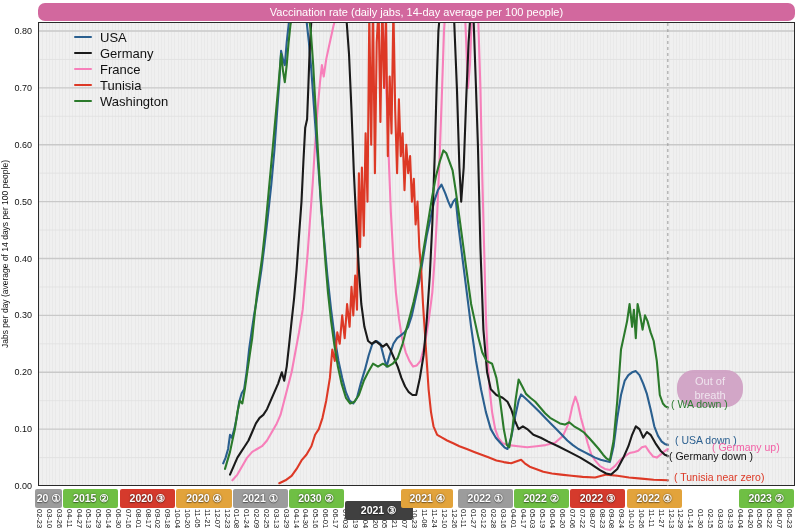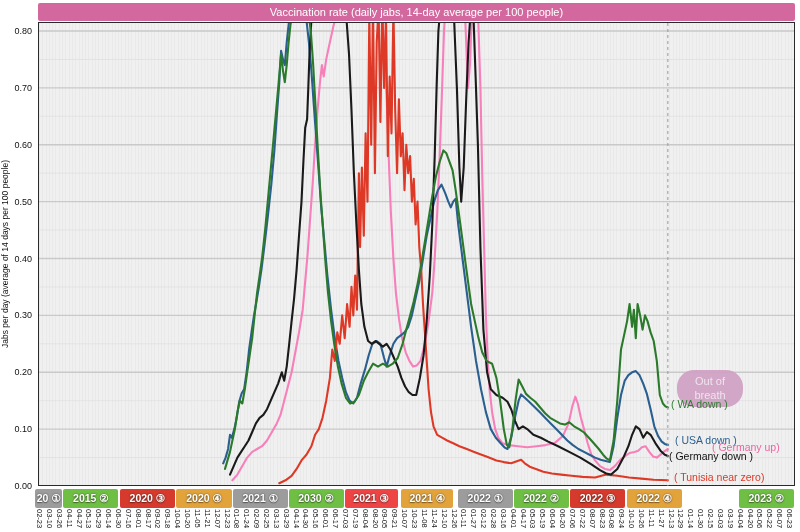--- a/index.html
+++ b/index.html
@@ -1,19 +1,19 @@
 <!DOCTYPE html>
 <html><head>
 <meta charset="utf-8">
 <style>
   html,body{margin:0;padding:0;background:#fff;}
   #stage{position:relative;width:800px;height:532px;background:#fff;overflow:hidden;
          font-family:"Liberation Sans", sans-serif;}
   #title-bar{position:absolute;left:38px;top:3px;width:757px;height:18px;background:#d2689e;
-             border-radius:2px;color:#fff;font-size:11px;line-height:18px;text-align:center;}
+             border-radius:7px;color:#fff;font-size:11px;line-height:18px;text-align:center;}
   #plot-area{position:absolute;left:38px;top:22px;width:757px;height:464px;box-sizing:border-box;
              border:1.6px solid #2a2a2a;background:repeating-linear-gradient(to right,#e9e9e9 0px,#e9e9e9 1px,#f0f0f0 1px,#f0f0f0 3.3px);}
   #chart-svg{position:absolute;left:0;top:0;pointer-events:none;}
   #legend{position:absolute;left:74px;top:29px;}
   .legend-row{display:flex;align-items:center;height:16px;}
   .legend-swatch{width:18px;height:2.6px;border-radius:1px;margin-right:8px;}
   .legend-label{font-size:13px;color:#111;}
   .ytick{position:absolute;width:30px;text-align:right;font-size:9px;color:#111;transform:translateY(-50%);}
   #y-title{position:absolute;left:-115px;top:249px;width:240px;text-align:center;font-size:8.5px;color:#111;
            transform:rotate(-90deg);}
@@ -62,20 +62,42 @@
         <polyline points="232.4,480.3 237.4,474.6 242.3,466.1 247.2,457.6 252.2,451.9 257.1,449.0 262.0,446.2 267.0,440.5 271.9,432.0 276.8,423.4 280.5,414.9 284.2,400.7 287.9,386.5 291.6,372.3 295.3,352.3 299.0,332.4 302.7,309.7 305.2,281.3 307.7,252.8 310.1,218.7 312.6,184.6 315.1,144.8 317.5,110.6 320.0,82.2 321.9,65.1 323.7,76.5 326.2,59.4 328.6,48.1 331.1,36.7 333.6,25.3 338.5,8.3 348.4,-3.1 360.7,-3.1 373.0,2.6 379.2,8.3 382.3,19.6 384.8,53.8 387.2,110.6 389.1,167.5 390.9,213.0 393.4,258.5 395.9,292.6 398.9,318.2 402.0,338.1 405.7,352.3 409.4,360.9 413.1,366.6 416.8,365.4 420.5,360.9 424.9,343.8 428.6,321.1 432.3,292.6 434.7,258.5 437.2,213.0 439.7,156.1 442.1,87.9 444.0,31.0 445.8,2.6 464.3,-3.1 466.2,42.4 468.0,87.9 469.9,65.1 471.7,19.6 474.8,-3.1 477.9,8.3 480.4,87.9 482.2,173.2 484.1,247.1 485.9,315.4 487.8,360.9 489.6,389.3 492.1,412.1 495.2,429.1 498.2,437.7 502.6,443.3 508.7,445.1 518.0,446.2 527.2,447.3 536.5,446.2 545.7,445.1 555.0,442.8 563.0,435.9 568.6,423.4 572.3,406.4 575.3,396.7 577.8,403.5 580.9,417.8 584.0,429.1 587.7,443.3 591.4,454.7 595.1,460.4 600.0,466.1 604.9,468.9 609.9,470.1 614.8,466.1 619.7,460.4 624.7,456.4 629.6,453.0 634.5,451.9 638.2,450.7 641.9,447.3 645.6,446.2 649.3,451.9 653.0,456.4 656.8,457.6 660.5,454.7 663.5,451.9 667.9,449.0" fill="none" stroke="#f77fba" stroke-width="2.1" stroke-linejoin="round" stroke-linecap="round"></polyline>
         <polyline points="223.2,463.3 225.6,457.6 228.1,449.0 230.0,434.8 231.8,437.7 234.3,429.1 236.7,417.8 239.2,401.8 241.7,393.3 244.1,389.3 246.6,372.3 249.1,349.5 251.5,332.4 254.0,315.4 256.5,301.2 258.9,286.9 261.4,269.9 263.9,250.0 267.6,218.7 271.3,184.6 274.4,150.4 276.8,116.3 279.3,82.2 281.1,50.9 283.0,59.4 284.8,65.1 286.7,42.4 289.2,19.6 292.9,2.6 297.8,-8.8 302.7,-3.1 306.4,19.6 308.9,42.4 311.4,70.8 313.8,104.9 316.3,139.1 318.8,173.2 321.2,207.3 324.3,241.4 327.4,275.6 331.1,309.7 334.8,338.1 338.5,360.9 342.2,377.9 345.9,392.2 349.6,400.7 353.3,403.5 357.0,397.8 360.7,383.6 365.0,369.4 368.7,355.2 372.4,343.8 376.7,341.0 380.4,343.8 384.1,358.0 386.6,366.6 389.7,355.2 393.4,343.8 397.1,338.1 400.8,335.3 404.5,332.4 408.2,326.8 411.9,315.4 415.6,298.3 419.3,281.3 423.0,258.5 426.7,235.8 430.4,218.7 434.1,201.6 437.8,190.3 441.5,184.6 445.2,193.1 448.3,201.6 450.8,207.3 453.2,201.6 455.7,198.8 458.2,224.4 462.5,258.5 466.8,292.6 471.1,326.8 476.0,360.9 481.0,389.3 485.9,412.1 490.8,429.1 495.8,437.7 500.7,443.3 504.4,447.3 507.5,449.0 511.2,437.7 514.9,417.8 518.6,400.7 521.1,394.4 524.8,397.8 529.1,401.8 534.0,406.4 539.6,412.1 545.1,417.8 550.7,423.4 556.2,429.1 561.8,434.8 567.3,440.5 572.9,445.1 578.4,449.0 584.0,451.9 589.5,454.7 595.1,457.6 600.6,459.8 605.6,461.0 609.9,462.1 613.6,446.2 617.3,417.8 621.0,395.0 624.7,380.8 628.4,375.1 632.1,372.3 635.8,371.1 639.5,375.1 643.2,383.6 646.9,393.9 650.6,409.2 654.3,426.3 658.0,435.9 661.7,441.6 664.8,443.9 667.9,445.1" fill="none" stroke="#2a5f8f" stroke-width="2.1" stroke-linejoin="round" stroke-linecap="round"></polyline>
         <polyline points="279.3,483.2 285.5,480.3 291.6,475.8 296.6,468.9 301.5,460.4 306.4,454.7 311.4,446.2 315.1,434.8 318.8,429.1 322.5,417.8 326.2,400.7 329.9,377.9 332.3,349.5 334.8,360.9 337.3,332.4 339.7,343.8 342.2,315.4 344.7,338.1 347.1,304.0 349.6,326.8 351.5,286.9 353.3,315.4 355.2,275.6 357.0,309.7 358.9,173.2 360.1,247.1 361.9,167.5 363.8,235.8 365.6,133.4 367.5,201.6 369.3,13.9 371.2,144.8 373.0,2.6 374.9,173.2 376.7,42.4 378.6,8.3 380.4,122.0 382.3,2.6 384.1,87.9 386.0,13.9 387.8,156.1 389.7,76.5 391.5,133.4 393.4,8.3 395.2,110.6 397.1,173.2 398.9,99.3 400.8,156.1 402.6,133.4 404.5,190.3 406.3,144.8 408.2,173.2 410.1,156.1 411.9,201.6 413.8,178.9 415.6,224.4 417.5,201.6 419.3,247.1 421.2,269.9 423.0,304.0 424.9,332.4 426.7,360.9 428.6,389.3 431.0,412.1 433.5,426.3 437.2,434.8 442.1,437.7 447.1,440.5 453.2,443.3 459.4,446.2 466.8,449.0 474.2,451.9 481.6,454.7 489.0,457.6 496.4,460.4 503.8,462.1 511.2,463.3 516.1,461.5 521.1,459.8 524.8,463.3 529.7,466.7 535.9,468.9 543.3,471.8 551.9,473.5 561.2,474.6 571.6,475.8 582.7,476.9 595.1,477.5 606.2,474.6 617.3,475.8 629.0,477.5 641.3,478.6 653.7,479.7 667.9,480.3" fill="none" stroke="#dd3926" stroke-width="2.1" stroke-linejoin="round" stroke-linecap="round"></polyline>
         <polyline points="230.0,474.6 233.7,466.1 237.4,457.6 241.1,451.9 244.8,446.2 248.5,440.5 252.2,432.0 255.9,423.4 259.6,417.8 263.3,414.9 267.0,409.2 270.7,400.7 274.4,392.2 278.1,383.6 281.8,372.3 284.2,380.8 286.7,366.6 289.2,343.8 291.6,321.1 294.1,298.3 296.6,269.9 299.0,235.8 301.5,201.6 303.4,161.8 305.2,127.7 307.1,119.2 308.3,87.9 309.5,53.8 311.4,19.6 315.1,2.6 323.7,-3.1 333.0,-3.1 342.2,2.6 346.5,19.6 349.0,53.8 351.5,110.6 353.9,173.2 356.4,224.4 358.9,269.9 361.3,304.0 364.4,326.8 368.1,341.0 371.8,343.8 375.5,341.0 379.2,343.8 382.9,346.7 386.6,343.8 390.3,349.5 394.0,358.0 397.7,366.6 401.4,377.9 405.1,386.5 408.8,392.2 412.5,395.0 416.2,395.0 419.9,377.9 423.6,355.2 426.7,321.1 429.8,275.6 432.3,224.4 434.7,156.1 436.6,87.9 438.4,31.0 440.9,2.6 453.2,-3.1 456.9,87.9 459.4,167.5 461.2,201.6 463.7,167.5 466.2,99.3 468.6,42.4 470.5,13.9 473.6,19.6 476.0,87.9 477.9,144.8 480.4,247.1 483.4,329.6 487.1,372.3 490.8,389.3 496.4,395.0 502.6,397.8 507.5,401.8 511.2,409.2 514.9,420.6 518.6,429.1 522.9,426.3 527.2,429.1 533.4,434.8 540.8,437.7 548.2,441.6 558.1,446.2 569.2,451.9 580.3,457.6 591.4,464.4 600.0,470.1 606.2,473.5 611.1,474.6 617.3,468.9 623.4,457.6 628.4,446.2 632.1,434.8 635.8,426.3 639.5,429.1 643.2,437.7 646.9,432.0 650.6,434.8 655.5,443.3 660.5,450.7 664.8,454.7 667.9,455.9" fill="none" stroke="#1a1a1a" stroke-width="2.1" stroke-linejoin="round" stroke-linecap="round"></polyline>
         <polyline points="225.0,468.9 227.5,460.4 230.0,451.9 232.4,440.5 234.9,429.1 237.4,412.1 239.8,400.7 242.3,403.5 244.8,389.3 247.2,372.3 249.7,355.2 252.2,338.1 254.6,315.4 257.1,292.6 259.6,275.6 262.0,258.5 265.1,230.1 268.8,190.3 272.5,150.4 275.6,116.3 278.7,82.2 281.1,53.8 283.0,70.8 284.8,82.2 286.7,65.1 288.6,42.4 290.4,25.3 294.1,2.6 299.0,-8.8 304.0,-3.1 307.7,8.3 310.8,31.0 313.2,65.1 315.7,110.6 318.2,156.1 320.6,195.9 323.1,230.1 325.6,264.2 328.0,292.6 331.1,321.1 334.2,343.8 337.9,366.6 341.6,383.6 345.9,397.8 350.2,403.5 354.5,401.8 358.9,395.0 363.8,380.8 368.1,372.3 373.0,363.7 378.0,366.6 382.9,363.7 387.8,366.6 392.8,363.7 397.7,358.0 402.6,343.8 406.3,329.6 410.1,315.4 413.8,301.2 417.5,284.1 421.2,264.2 424.9,241.4 428.6,218.7 432.3,195.9 436.0,176.0 439.7,161.8 443.4,150.4 446.4,153.3 449.5,161.8 452.6,170.3 455.7,190.3 458.8,213.0 461.9,235.8 464.9,258.5 468.0,281.3 471.1,304.0 474.8,321.1 478.5,338.1 482.2,352.3 486.5,360.9 492.1,363.7 496.4,377.9 500.1,400.7 503.8,429.1 506.9,445.1 509.3,447.3 512.4,429.1 515.5,400.7 518.6,379.6 522.3,386.5 526.0,393.9 530.3,397.8 535.3,401.8 540.2,407.5 545.1,413.2 550.1,417.8 555.0,420.6 559.9,423.4 564.9,424.6 569.2,422.3 574.1,426.3 579.0,429.1 584.0,432.5 588.9,437.7 593.8,443.3 598.8,449.0 603.1,454.7 606.8,458.7 609.9,460.4 613.6,440.5 617.3,400.7 621.0,349.5 624.7,332.4 627.1,321.1 629.6,304.0 632.1,326.8 633.9,309.7 635.8,338.1 637.6,304.0 640.1,315.4 642.6,329.6 645.0,315.4 647.5,321.1 650.6,332.4 653.7,341.0 656.8,360.9 659.8,395.0 662.9,403.5 665.4,406.4 667.9,407.5" fill="none" stroke="#2b7a2b" stroke-width="2.1" stroke-linejoin="round" stroke-linecap="round"></polyline>
       </g>
     <g id="marker-layer">
         <line x1="667.8515" x2="667.8515" y1="23" y2="486" stroke="#9a9a9a" stroke-width="1" stroke-dasharray="3 3"></line>
       </g>
   </svg>
+  <div id="legend">
+      <div class="legend-row">
+        <div class="legend-swatch" style="background: rgb(42, 95, 143);"></div>
+        <span class="legend-label">USA</span>
+      </div>
+      <div class="legend-row">
+        <div class="legend-swatch" style="background: rgb(26, 26, 26);"></div>
+        <span class="legend-label">Germany</span>
+      </div>
+      <div class="legend-row">
+        <div class="legend-swatch" style="background: rgb(247, 127, 186);"></div>
+        <span class="legend-label">France</span>
+      </div>
+      <div class="legend-row">
+        <div class="legend-swatch" style="background: rgb(221, 57, 38);"></div>
+        <span class="legend-label">Tunisia</span>
+      </div>
+      <div class="legend-row">
+        <div class="legend-swatch" style="background: rgb(43, 122, 43);"></div>
+        <span class="legend-label">Washington</span>
+      </div>
+    </div>
   <div id="y-title">Jabs per day (average of 14 days per 100 people)</div>
   <div id="yticks">
       <div class="ytick" style="left: 2px; top: 486px;">0.00</div>
       <div class="ytick" style="left: 2px; top: 429.125px;">0.10</div>
       <div class="ytick" style="left: 2px; top: 372.25px;">0.20</div>
       <div class="ytick" style="left: 2px; top: 315.375px;">0.30</div>
       <div class="ytick" style="left: 2px; top: 258.5px;">0.40</div>
       <div class="ytick" style="left: 2px; top: 201.625px;">0.50</div>
       <div class="ytick" style="left: 2px; top: 144.75px;">0.60</div>
       <div class="ytick" style="left: 2px; top: 87.875px;">0.70</div>
@@ -160,21 +182,21 @@
       <div class="xdate" style="left: 784.1px;">06-07</div>
       <div class="xdate" style="left: 794px;">06-23</div>
     </div>
   <div id="quarters">
       <div class="quarter" style="left: 35.1px; width: 27.4px; background: rgb(156, 156, 156); text-align: center;">20 ①</div>
       <div class="quarter" style="left: 63.4px; width: 55.1px; background: rgb(111, 191, 68);">2015 ②</div>
       <div class="quarter" style="left: 119.6px; width: 55.7px; background: rgb(213, 58, 44);">2020 ③</div>
       <div class="quarter" style="left: 176.3px; width: 55.7px; background: rgb(226, 163, 59);">2020 ④</div>
       <div class="quarter" style="left: 233px; width: 54.5px; background: rgb(156, 156, 156);">2021 ①</div>
       <div class="quarter" style="left: 288.6px; width: 55.1px; background: rgb(111, 191, 68);">2030 ②</div>
-      <div class="quarter" style="left: 344.7px; width: 53px; background: #ef4444;">2021 ③</div>
+      <div class="quarter" style="left: 344.7px; width: 68px; background: #404040; margin-top: 12px;">2021 ③</div>
       <div class="quarter" style="left: 401.4px; width: 52px; background: rgb(226, 163, 59);">2021 ④</div>
       <div class="quarter" style="left: 458.2px; width: 54.5px; background: rgb(156, 156, 156);">2022 ①</div>
       <div class="quarter" style="left: 513.7px; width: 55.1px; background: rgb(111, 191, 68);">2022 ②</div>
       <div class="quarter" style="left: 569.8px; width: 55.7px; background: rgb(213, 58, 44);">2022 ③</div>
       <div class="quarter" style="left: 626.5px; width: 55.7px; background: rgb(226, 163, 59);">2022 ④</div>
       <div class="quarter" style="left: 683.3px; width: 54.5px; background: rgb(156, 156, 156); margin-top: 48px;">2023 ①</div>
       <div class="quarter" style="left: 738.8px; width: 55.1px; background: rgb(111, 191, 68);">2023 ②</div>
     </div>
   <div id="bubble">
     <div>Out of breath</div>

